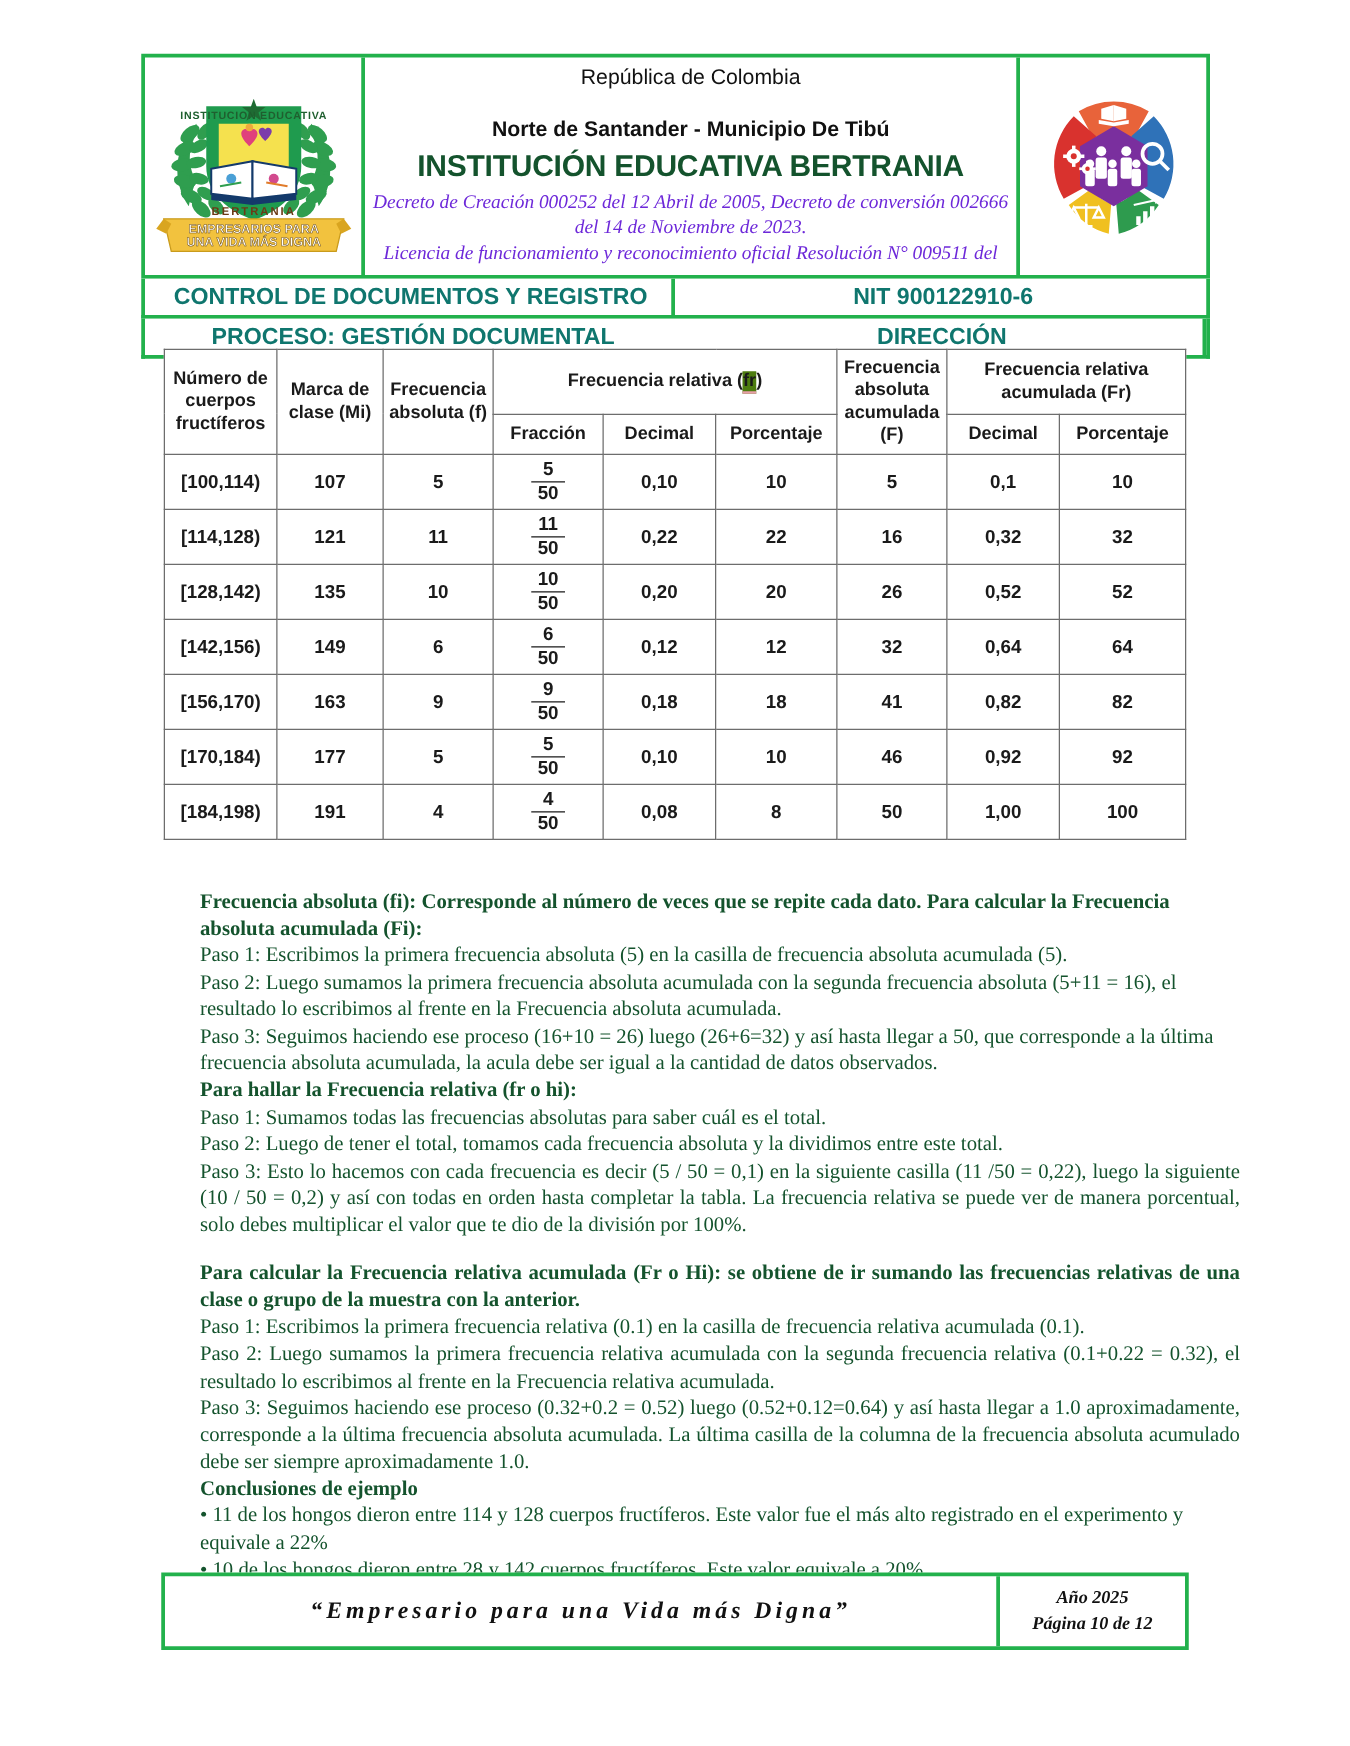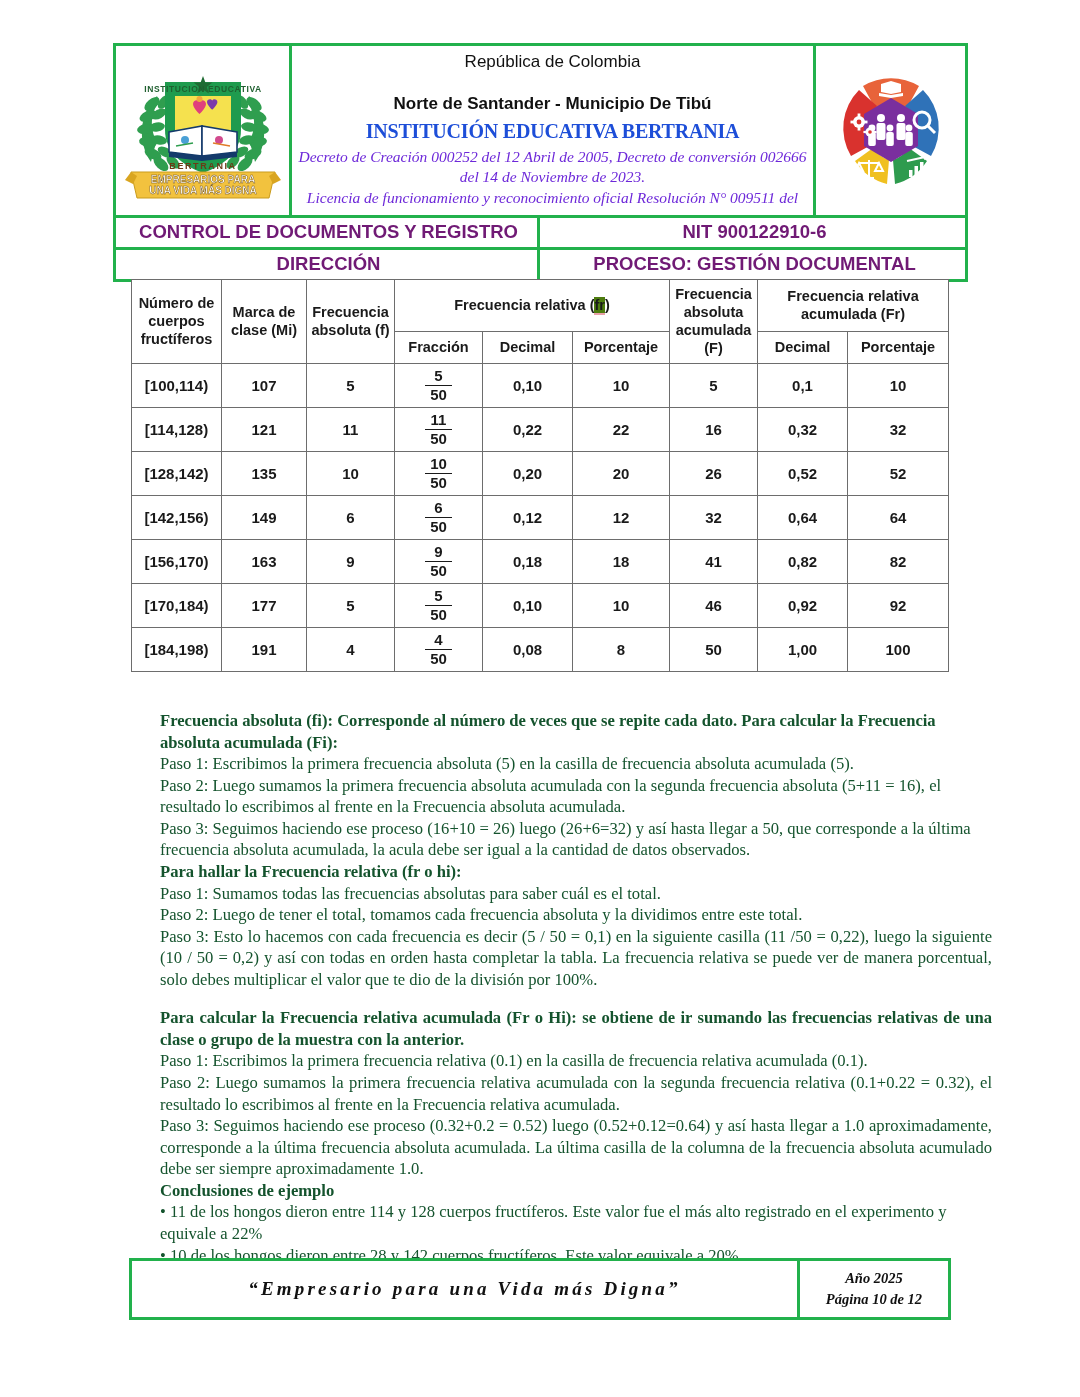--- a/index.html
+++ b/index.html
@@ -72,24 +72,24 @@
   }
   .hdr-line2 {
     font-family: "Liberation Sans", sans-serif;
     font-size: 17px;
     font-weight: bold;
     line-height: 1.4;
     color: #111;
     margin-top: 18px;
   }
   .hdr-title {
-    font-family: Liberation Serif, serif;
-    font-size: 20px;
-    font-weight: bold;
-    color: #1d4ed8;
+    font-family: Liberation Sans, sans-serif;
+    font-size: 24px;
+    font-weight: bold;
+    color: #14532d;
     letter-spacing: -0.2px;
     line-height: 1.25;
     margin-top: 3px;
     white-space: nowrap;
   }
   .hdr-legal {
     font-family: "Liberation Serif", serif;
     font-style: italic;
     font-size: 15.5px;
     line-height: 1.33;
@@ -107,21 +107,21 @@
     background: #fff;
   }
   .hdr-row.first { border-top: 0; }
   .hdr-cell {
     font-family: "Liberation Sans", sans-serif;
     font-weight: bold;
     font-size: 18.5px;
     text-align: center;
     padding: 3px 4px 4px 8px;
     box-sizing: border-box;
-    color: #701a75;
+    color: #0f766e;
   }
   .hdr-cell.left {
     flex: 0 0 424px;
     border-right: 3px solid #22b14c;
   }
   .hdr-cell.right { flex: 1 1 auto; }
 
   
   .crest { position: relative; width: 160px; height: 148px; }
 
@@ -401,22 +401,22 @@
           </svg>
         </div>
       </div>
     </div>
 
     <div class="hdr-row first">
       <div class="hdr-cell left">CONTROL DE DOCUMENTOS Y REGISTRO</div>
       <div class="hdr-cell right">NIT  900122910-6</div>
     </div>
     <div class="hdr-row">
+      <div class="hdr-cell right">PROCESO: GESTIÓN DOCUMENTAL</div>
       <div class="hdr-cell left">DIRECCIÓN</div>
-      <div class="hdr-cell right">PROCESO: GESTIÓN DOCUMENTAL</div>
     </div>
   </div>
 
   <div class="freq-table-wrap">
     <table class="freq">
       <colgroup>
         <col style="width:90px">
           <col style="width:85px">
           <col style="width:88px">
         <col style="width:88px">

